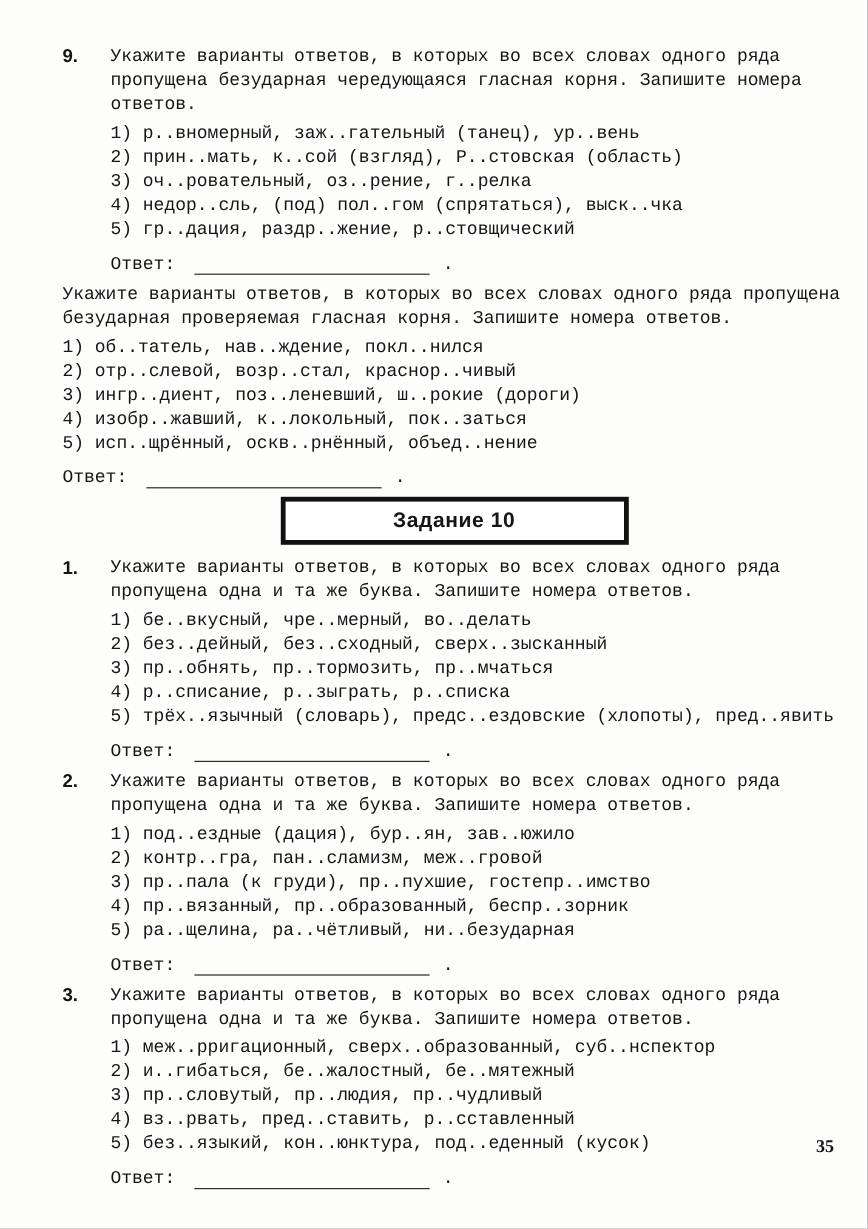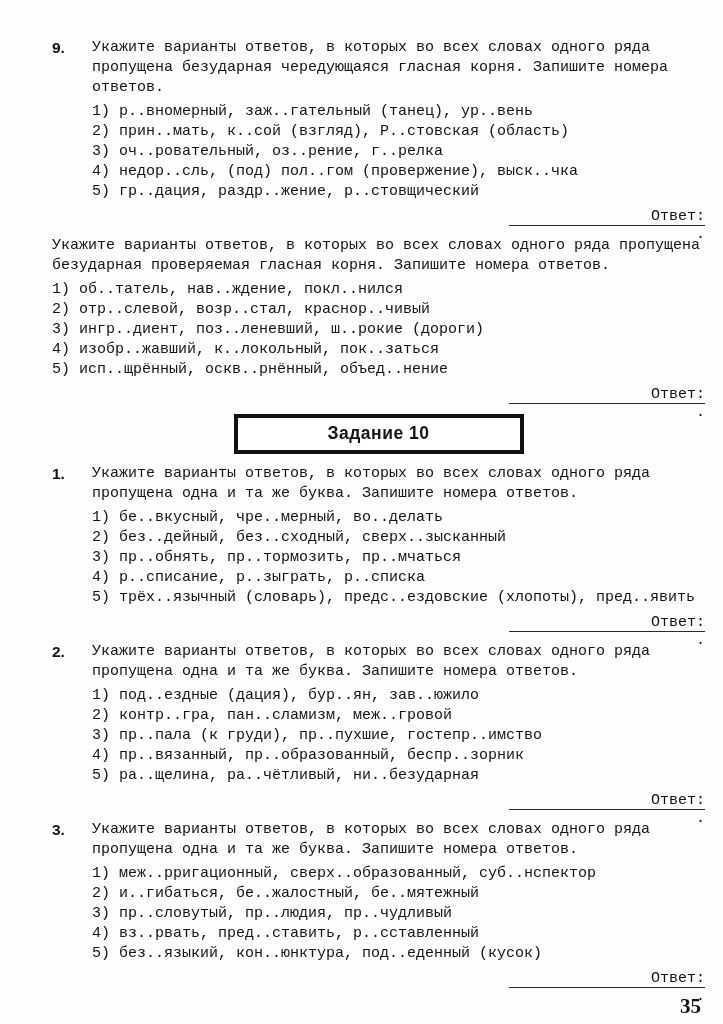--- a/index.html
+++ b/index.html
@@ -26,21 +26,20 @@
   .qbody { flex: 1; min-width: 0; font-family: Liberation Mono, monospace; }
   .prompt { margin: 0; font-size: 15px; line-height: 20px; font-weight: 500; }
   .items { margin-top: 4px; }
   .item { display: flex; font-size: 15px; line-height: 20px; }
   .inum { flex: 0 0 27px; }
   .itext { flex: 1; }
   .answer-row {
     margin-top: 6px; height: 21px;
     display: flex; align-items: flex-end;
     font-size: 15px;
-    flex-direction: column;
   }
   .aline {
     display: inline-block;
     width: 196px; height: 15px;
     border-bottom: 1.5px solid #2a2a2a;
     margin-left: 16px;
   }
   .aperiod { margin-left: 11px; }
   .task-header {
     width: 290px;
@@ -51,22 +50,22 @@
     text-align: center;
   }
   .task-header-label {
     font-family: "Liberation Sans", sans-serif;
     font-weight: bold;
     font-size: 17.5px;
     letter-spacing: 0.5px;
   }
   .page-number {
     position: absolute;
-    top: 994px; left: 680px;
-    font-size: 21px;
+    top: 948px; left: 680px;
+    font-size: 15px;
     font-weight: bold;
   }
 </style>
 </head>
 <body>
 
 <div class="page">
 
   <section class="question">
     <div class="qnum">9.</div>
@@ -80,21 +79,21 @@
         <div class="item">
           <span class="inum">2)</span>
           <span class="itext">прин..мать, к..сой (взгляд), Р..стовская (область)</span>
         </div>
         <div class="item">
           <span class="inum">3)</span>
           <span class="itext">оч..ровательный, оз..рение, г..релка</span>
         </div>
         <div class="item">
           <span class="inum">4)</span>
-          <span class="itext">недор..сль, (под) пол..гом (провержение), выск..чка</span>
+          <span class="itext">недор..сль, (под) пол..гом (спрятаться), выск..чка</span>
         </div>
         <div class="item">
           <span class="inum">5)</span>
           <span class="itext">гр..дация, раздр..жение, р..стовщический</span>
         </div>
       </div>
       <div class="answer-row">
         <span class="alabel">Ответ:</span>
         <span class="aline"></span>
         <span class="aperiod">.</span>

